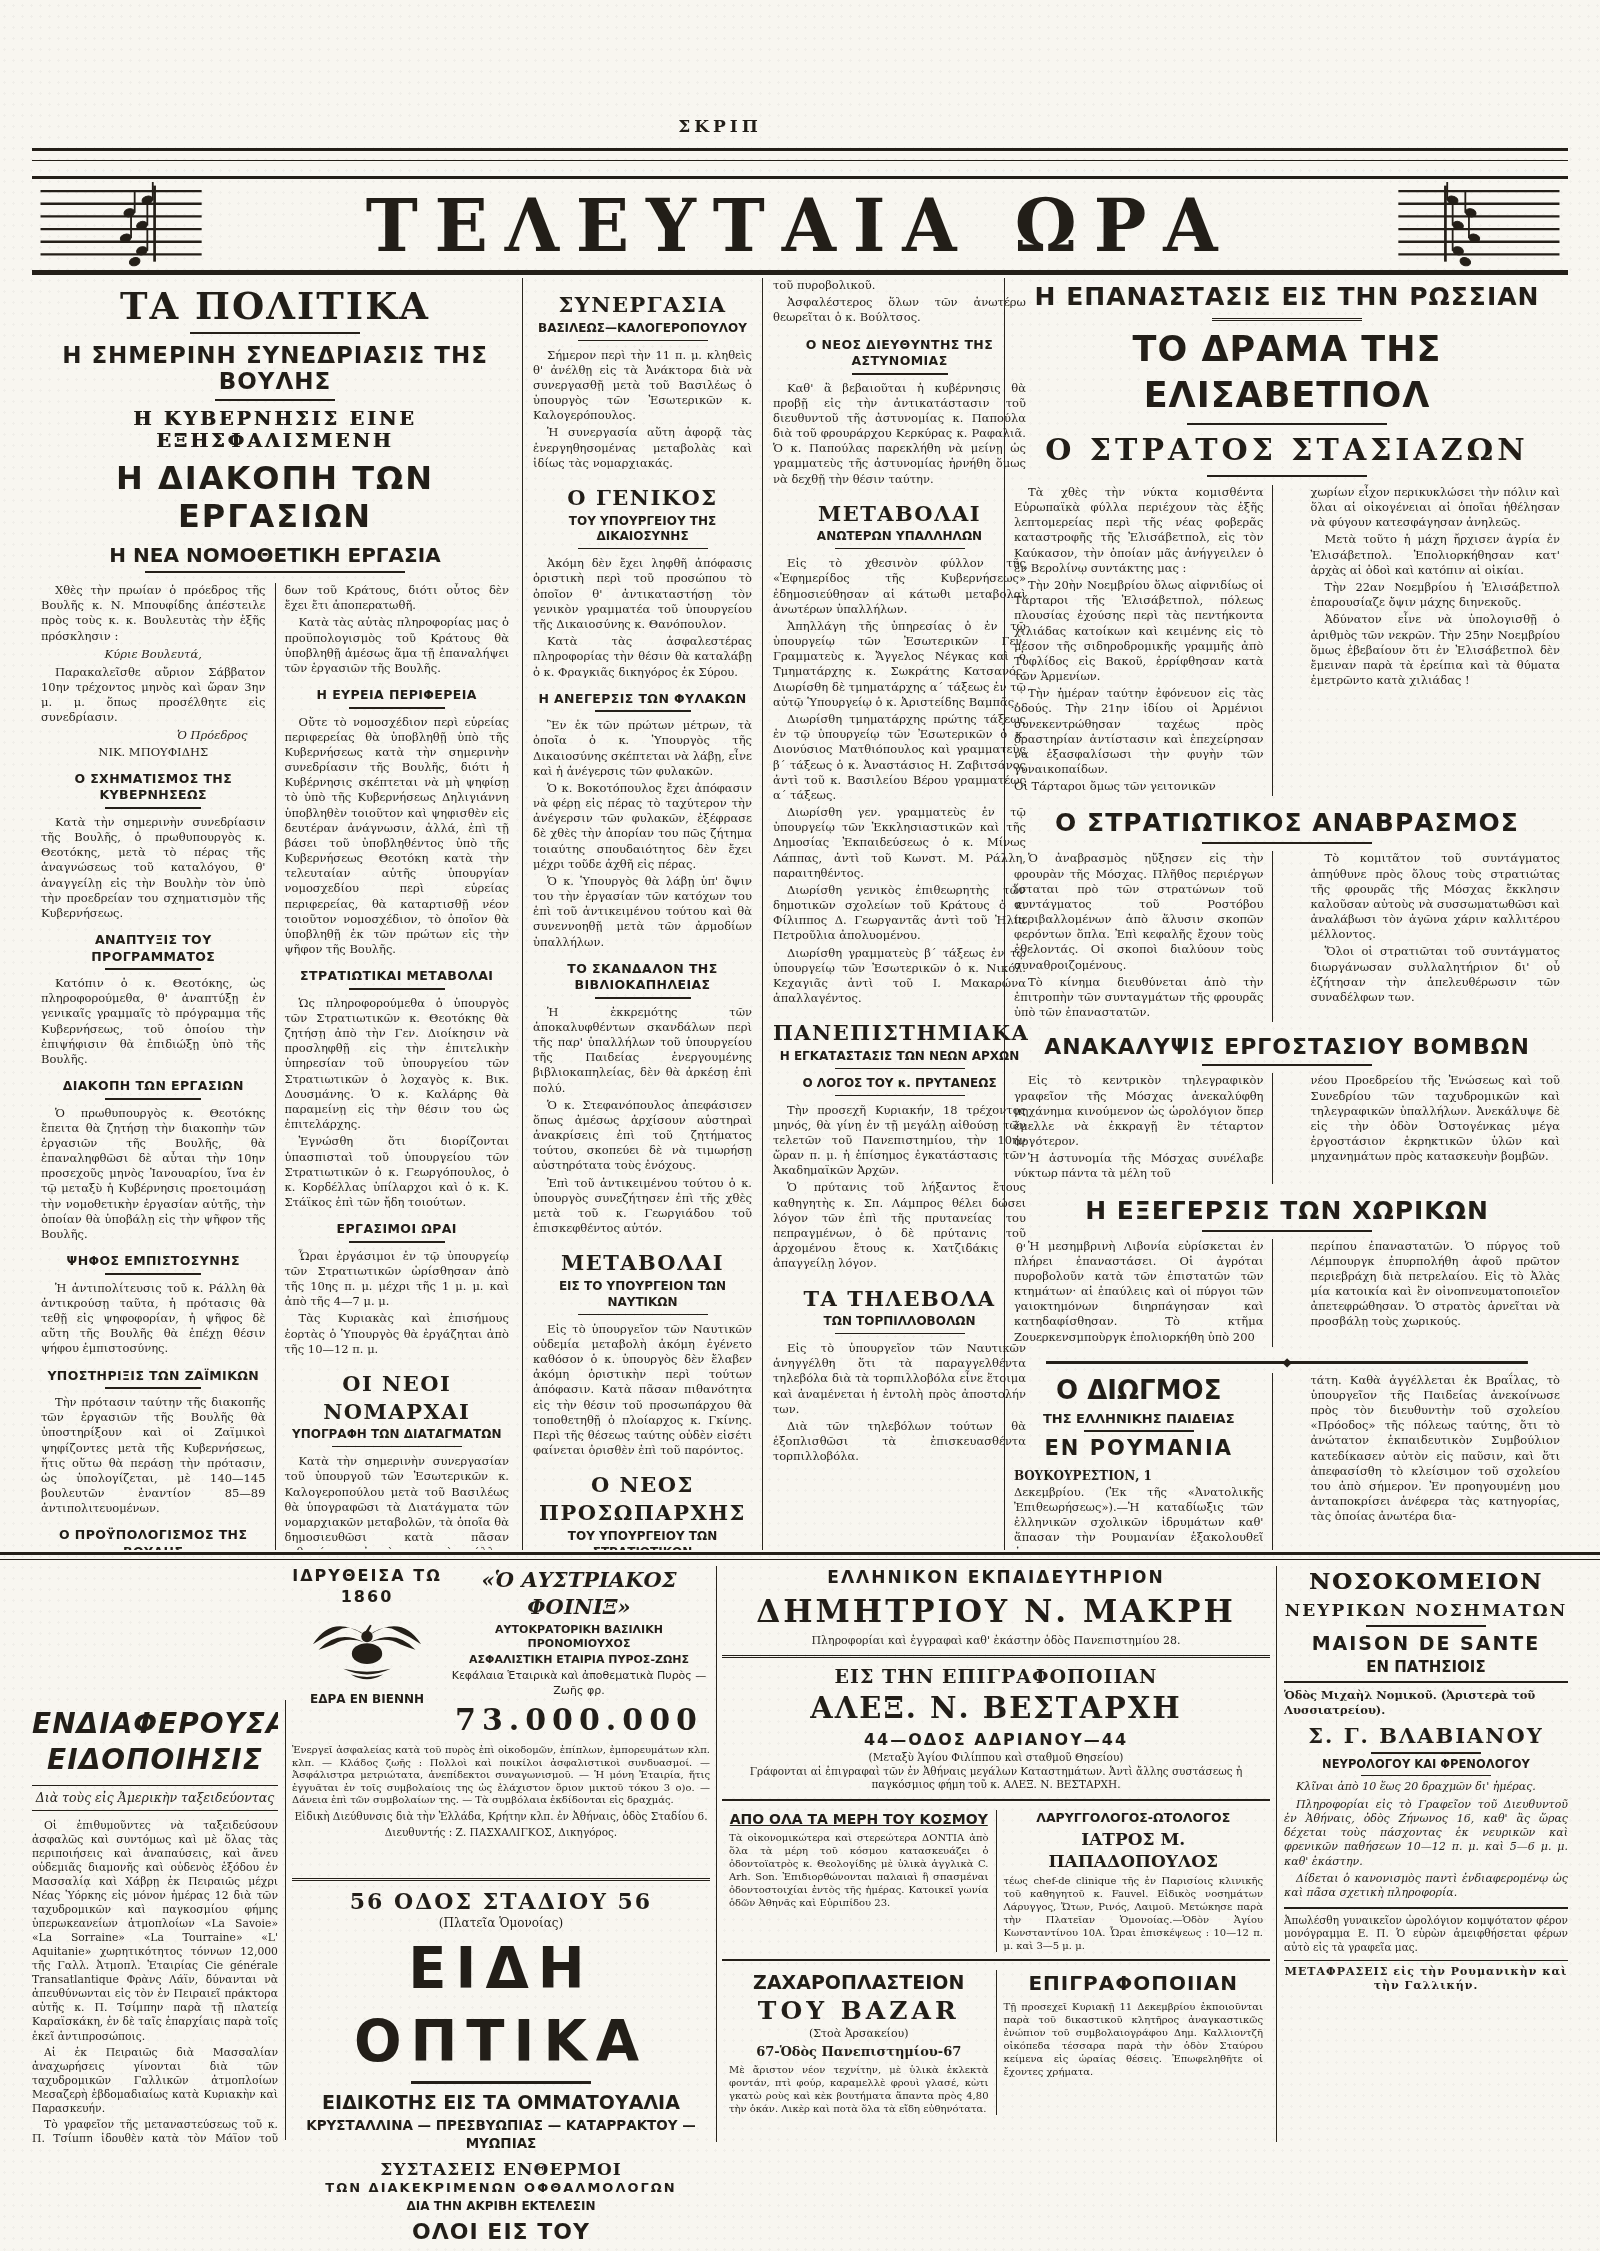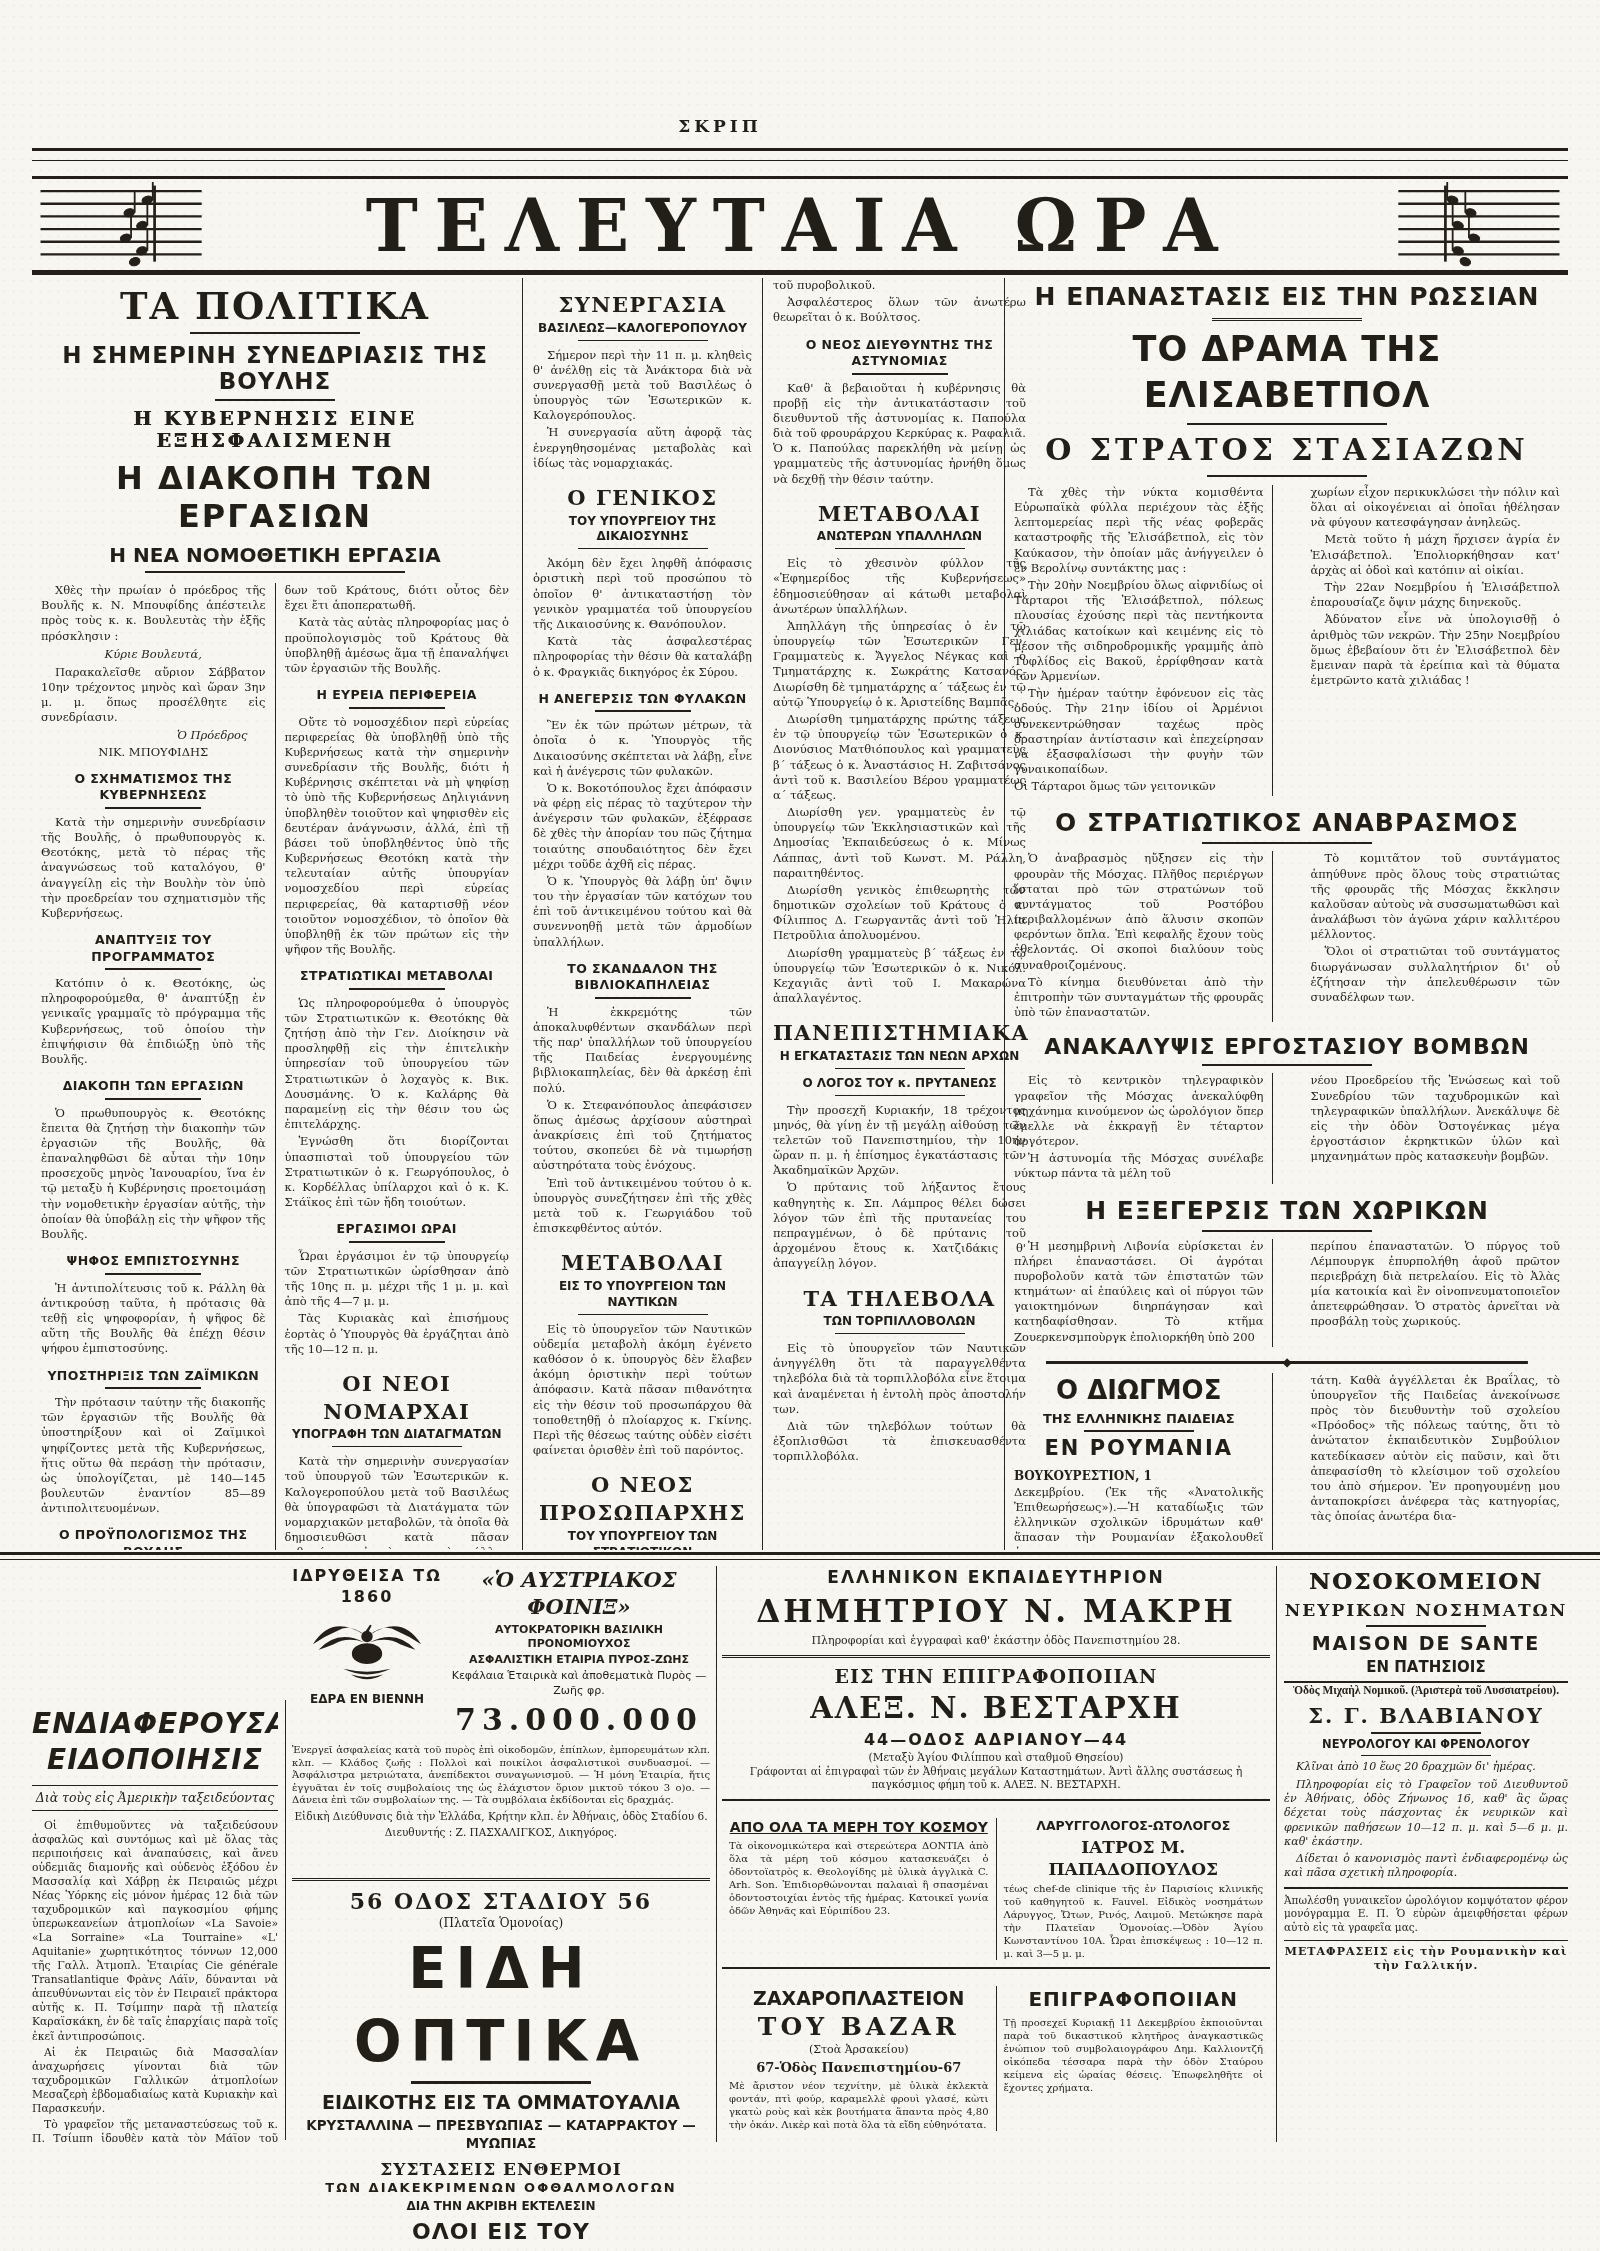--- a/index.html
+++ b/index.html
@@ -88,41 +88,41 @@
   .opt-cta{text-align:center;margin-top:4px;font-family:"DejaVu Sans",sans-serif;font-weight:bold;}
   .opt-cta .s{font-size:22px;letter-spacing:1px;}
   .opt-cta .b{font-size:42px;letter-spacing:2px;}
   .makri-top{font-family:"DejaVu Sans",sans-serif;font-weight:bold;font-size:17px;text-align:center;letter-spacing:2px;}
   .makri-name{font-weight:bold;font-size:31px;text-align:center;letter-spacing:3px;margin:3px 0;}
   .makri-info{font-size:11px;text-align:center;}
   .vest-kick{font-weight:bold;font-size:19px;text-align:center;letter-spacing:1px;border-top:3px double #241f18;padding-top:6px;margin-top:6px;}
   .vest-name{font-weight:bold;font-size:29px;text-align:center;letter-spacing:2px;margin:2px 0;}
   .vest-addr{font-family:"DejaVu Sans",sans-serif;font-weight:bold;font-size:16px;text-align:center;letter-spacing:2px;}
   .vest-note{font-size:10.5px;text-align:center;}
-  .crow{display:flex;align-items:stretch;border-top:2px solid #241f18;margin-top:7px;padding-top:17px;}
+  .crow{display:flex;align-items:stretch;border-top:2px solid #241f18;margin-top:7px;padding-top:9px;}
   .crow > div{width:50%;padding:0 7px;}
   .crow > div:first-child{border-right:1px solid #2a251d;}
   .dent-h{font-family:"DejaVu Sans",sans-serif;font-weight:bold;font-size:14px;text-align:center;text-decoration:underline;}
   .dent-b{font-size:10px;text-align:justify;margin-top:3px;}
   .doc-h1{font-family:"DejaVu Sans",sans-serif;font-weight:bold;font-size:12.5px;text-align:center;}
   .doc-h2{font-weight:bold;font-size:17px;text-align:center;margin:2px 0;}
   .doc-b{font-size:10px;text-align:justify;}
   .baz-h{font-family:"DejaVu Sans",sans-serif;font-weight:bold;font-size:19px;text-align:center;}
   .baz-h2{font-weight:bold;font-size:25px;text-align:center;letter-spacing:4px;}
   .baz-sub{font-size:11px;text-align:center;}
   .baz-addr{font-weight:bold;font-size:13px;text-align:center;margin:2px 0;}
   .baz-b{font-size:10px;text-align:justify;margin-top:2px;}
   .auc-h{font-family:"DejaVu Sans",sans-serif;font-weight:bold;font-size:20px;text-align:center;letter-spacing:1px;}
   .auc-b{font-size:10px;text-align:justify;margin-top:4px;}
   .hosp-h1{font-weight:bold;font-size:23px;text-align:center;letter-spacing:2px;text-shadow:0.5px 0 #241f18;}
   .hosp-h2{font-weight:bold;font-size:17px;text-align:center;letter-spacing:2px;margin-top:3px;}
   .hosp-h2::after{content:"";display:block;width:120px;margin:4px auto;border-top:2px solid #241f18;}
   .hosp-h3{font-family:"DejaVu Sans",sans-serif;font-weight:bold;font-size:19px;text-align:center;letter-spacing:2px;}
   .hosp-h4{font-family:"DejaVu Sans",sans-serif;font-weight:bold;font-size:15px;text-align:center;margin-top:2px;border-bottom:2px solid #241f18;padding-bottom:4px;}
-  .hosp-street{font-size:11.5px;text-align:center;font-weight:bold;font-family:Liberation Serif, serif;}
+  .hosp-street{font-size:11.5px;font-weight:bold;margin-top:5px;}
   .hosp-name{font-weight:bold;font-size:21px;text-align:center;letter-spacing:2px;margin:4px 0 1px;}
   .hosp-name::after{content:"";display:block;width:110px;margin:3px auto;border-top:2px solid #241f18;}
   .hosp-spec{font-family:"DejaVu Sans",sans-serif;font-weight:bold;font-size:11.5px;text-align:center;}
   .hosp-spec::after{content:"";display:block;width:130px;margin:3px auto;border-top:1px solid #241f18;}
   .hosp-b{font-size:11px;font-style:italic;text-align:justify;margin-top:4px;}
   .hosp-b p{margin:0 0 3px;text-indent:12px;}
   .lost-b{font-size:10.5px;text-align:justify;border-top:2px solid #241f18;margin-top:6px;padding-top:5px;}
   .trans-b{font-size:11px;text-align:center;font-weight:bold;border-top:1px solid #241f18;margin-top:5px;padding-top:4px;letter-spacing:1px;}
 </style>
 </head>

